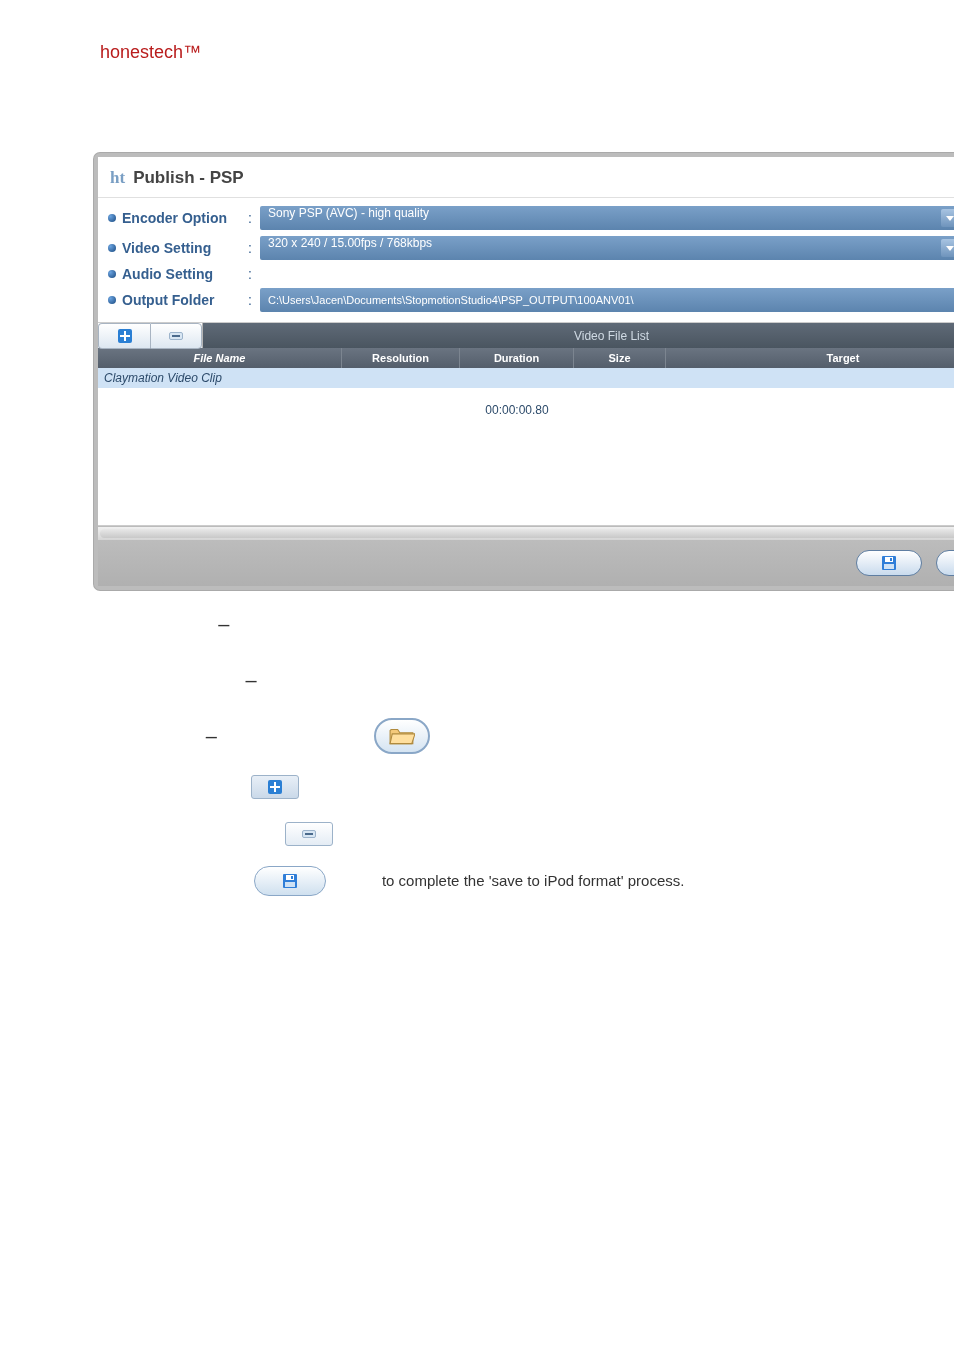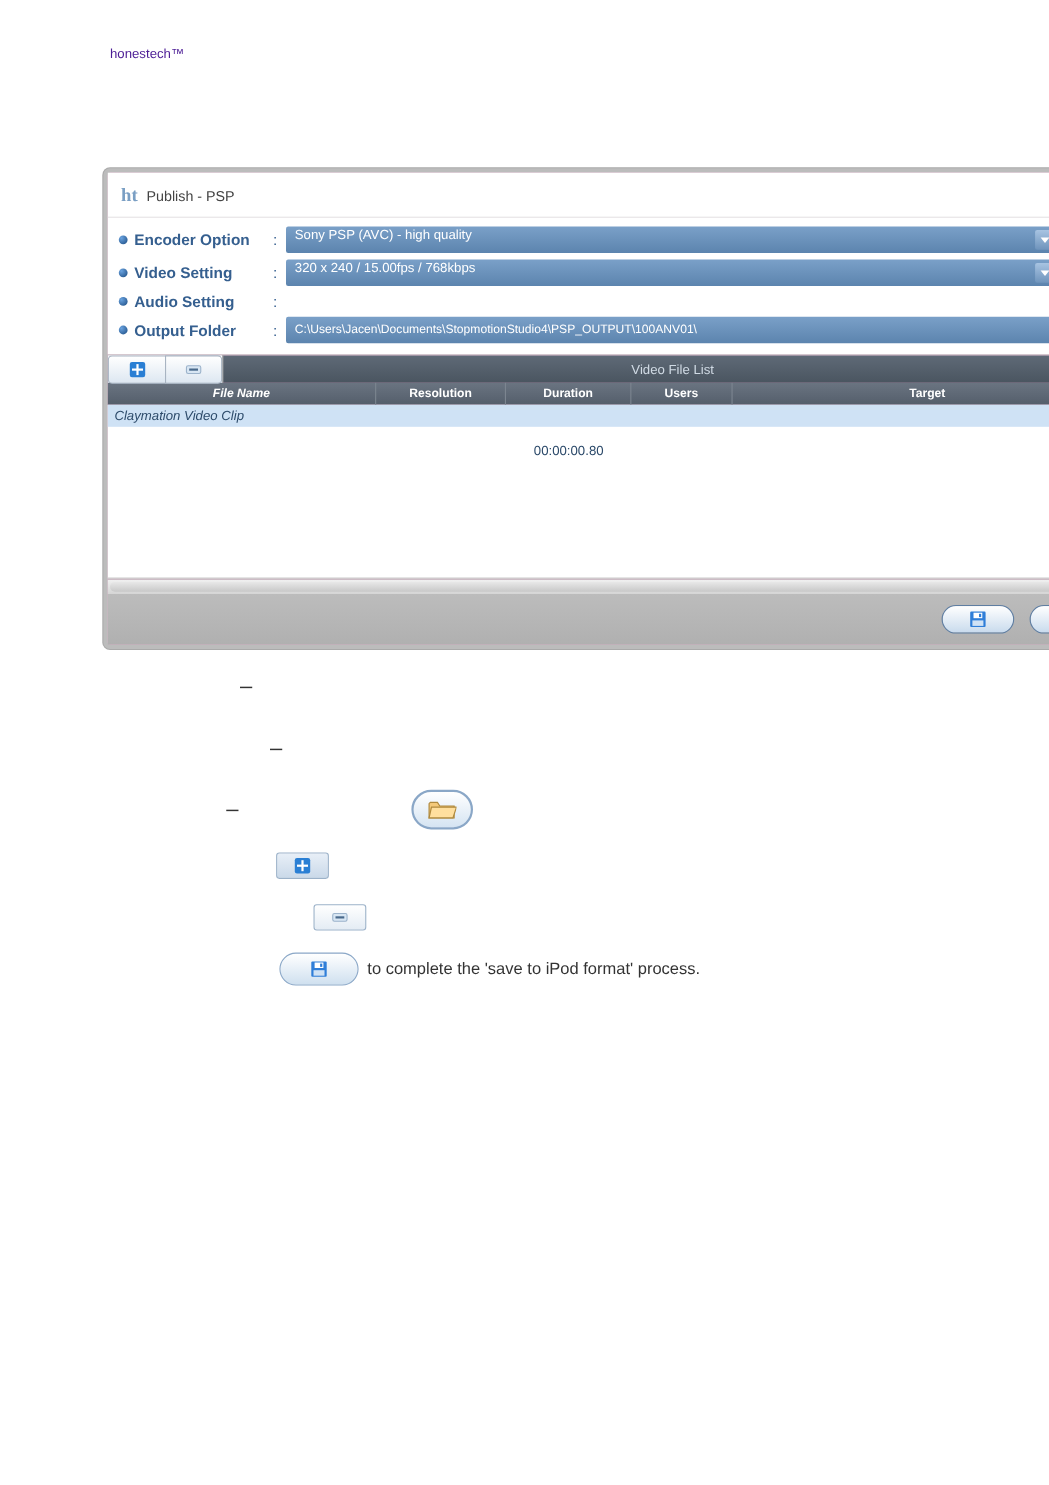--- a/index.html
+++ b/index.html
@@ -9,22 +9,22 @@
     background: #fff;
     font-family: Arial, Helvetica, sans-serif;
     font-size: 13px;
     color: #333;
     position: relative;
   }
   .page-header {
     position: absolute;
     top: 42px;
     left: 100px;
-    font-size: 12px;
-    color: #4c1d95;
+    font-size: 18px;
+    color: #b91c1c;
   }
   .page-num {
     position: absolute;
     top: 42px;
     left: 78px;
     font-size: 12px;
     color: #fff;
   }
   .dialog-wrap {
     position: absolute;
@@ -44,22 +44,22 @@
     border-bottom: 1px solid #e0e0e0;
   }
   .ht-logo {
     font-weight: bold;
     color: #7a9fc4;
     font-size: 17px;
     margin-right: 8px;
     font-family: Georgia, serif;
   }
   .dialog-title-text {
-    font-size: 13px;
-    font-weight: normal;
+    font-size: 17px;
+    font-weight: bold;
     color: #444;
   }
   .close-btn {
     margin-left: auto;
     width: 22px;
     height: 22px;
     border-radius: 50%;
     border: 1px solid #d0d0d0;
     background: linear-gradient(#fff,#eee);
     display: flex;
@@ -316,21 +316,21 @@
     background: linear-gradient(#fff,#e4ecf4);
     align-items: center; justify-content: center;
     border-radius: 3px;
   }
   .instr-save-btn {
     width: 72px; height: 30px; border-radius: 15px;
     border: 1px solid #8aa7c7;
     background: linear-gradient(#fff,#cfe0ef);
     display: inline-flex; align-items: center; justify-content: center;
   }
-  .vis-text { color: #333; }
+  .vis-text { color: #333; margin-left: 48px; }
 </style>
 </head>
 <body>
 
 <div class="page-num">64.</div>
 <div class="page-header">honestech™</div>
 
 <div class="dialog-wrap">
   <div class="dialog-title">
     <span class="ht-logo">ht</span>
@@ -403,21 +403,21 @@
         <span class="minus-icon"></span>
       </div>
     </div>
     <div class="filelist-title">Video File List</div>
   </div>
 
   <div class="col-headers">
     <div class="col col-filename">File Name</div>
     <div class="col col-resolution">Resolution</div>
     <div class="col col-duration">Duration</div>
-    <div class="col col-size">Users</div>
+    <div class="col col-size">Size</div>
     <div class="col col-target">Target</div>
   </div>
 
   <div class="filelist-body">
     <div class="file-row">
       <div class="col col-filename" style="justify-content:flex-start;padding-left:6px;border-right:none;">Claymation Video Clip</div>
       <div class="col col-resolution" style="border-right:none;"></div>
       <div class="col col-duration" style="border-right:none;margin-top:42px;">00:00:00.80</div>
       <div class="col col-size" style="border-right:none;"></div>
       <div class="col col-target" style="border-right:none;"></div>

